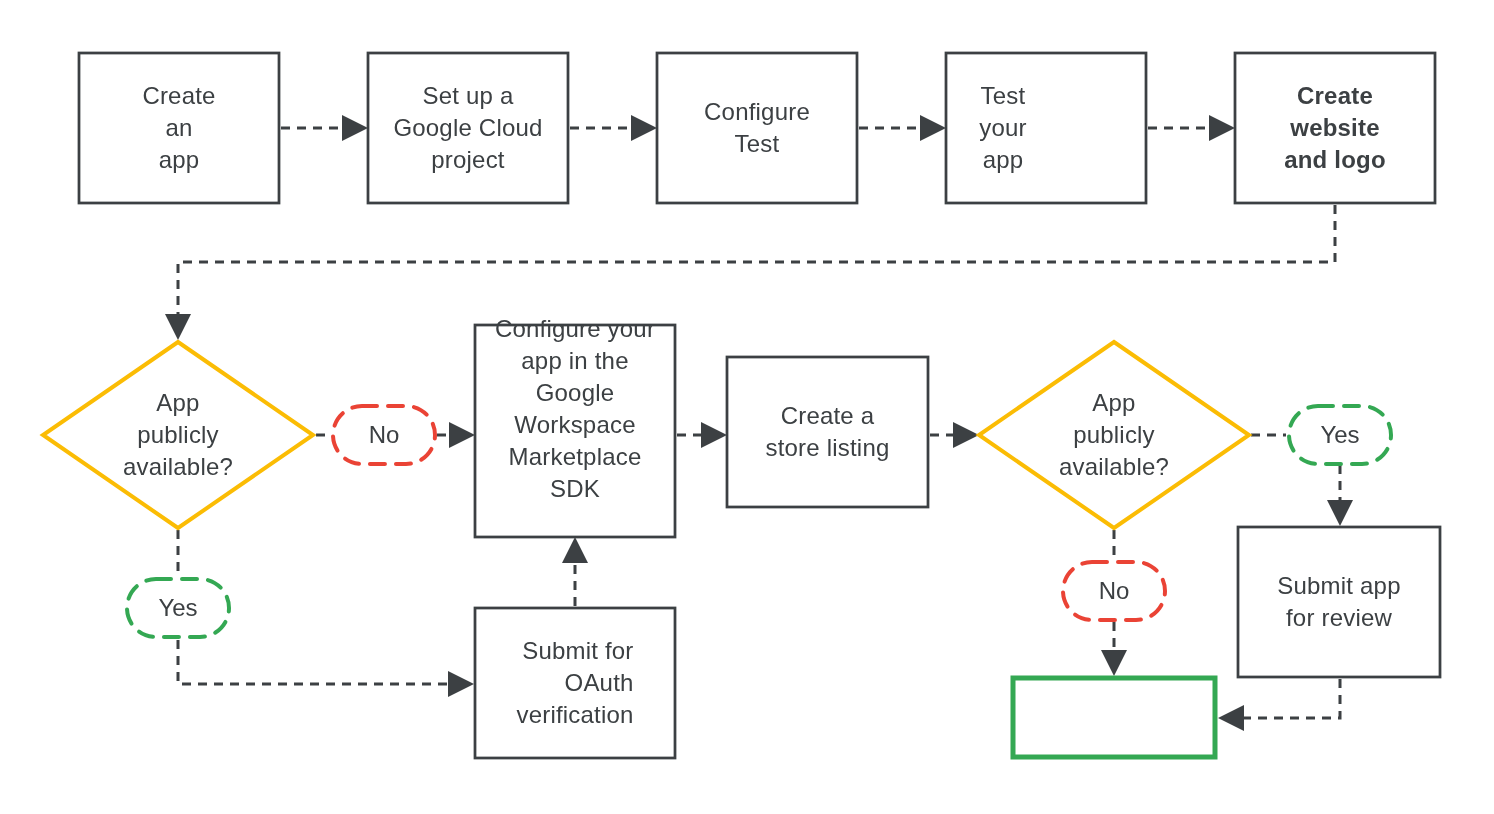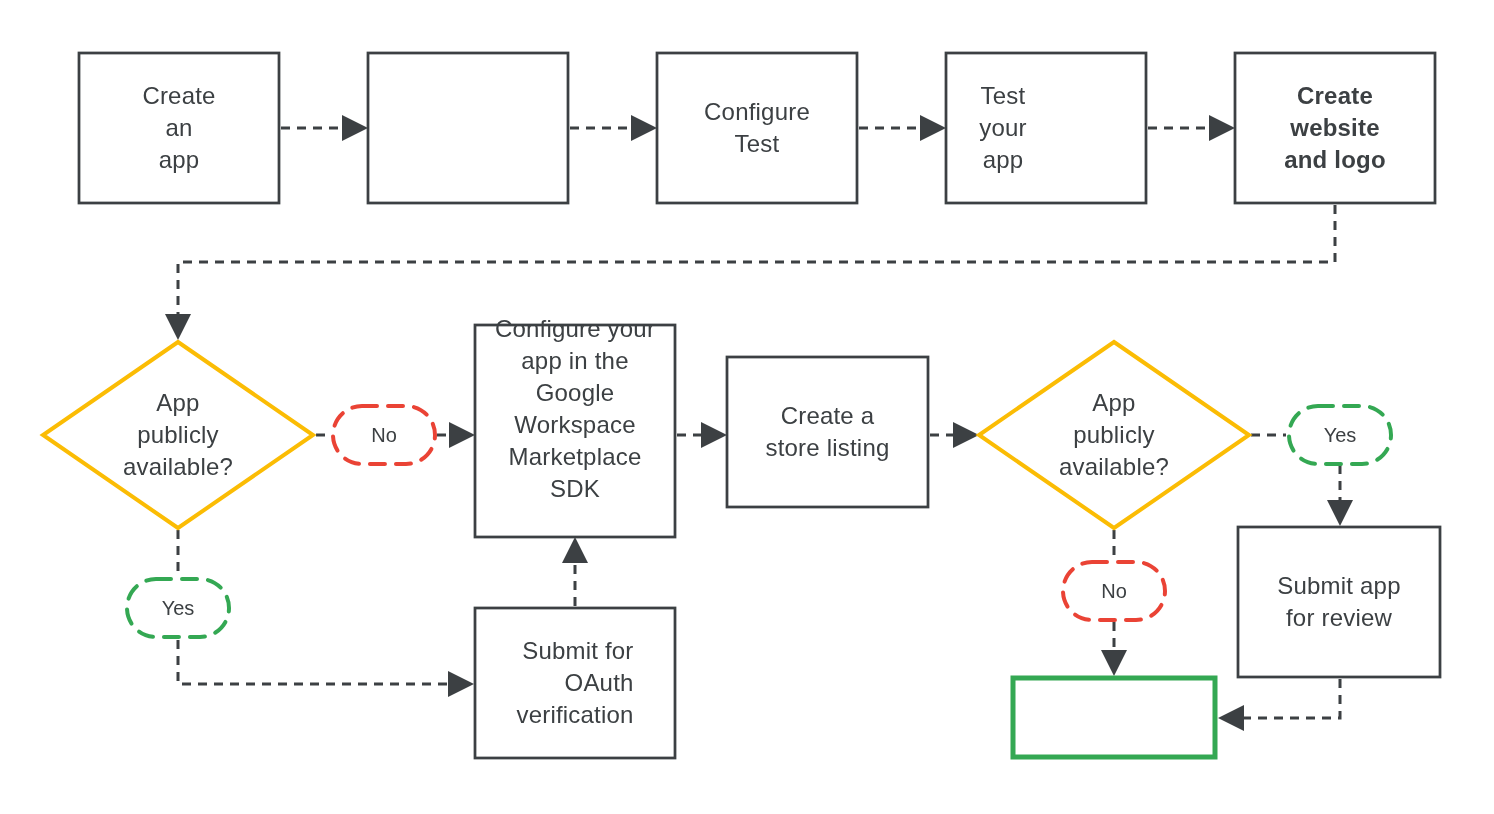--- a/index.html
+++ b/index.html
@@ -23,21 +23,21 @@
     font-size: 24px;
     line-height: 32px;
     letter-spacing: 0.2px;
   }
   .edge-label {
     position: absolute;
     display: flex;
     align-items: center;
     justify-content: center;
     color: #3C4043;
-    font-size: 20px;
+    font-size: 24px;
     line-height: 26px;
   }
   
   .box        { fill: #ffffff; stroke: #3C4043; stroke-width: 2.75; }
   .box-green  { fill: #ffffff; stroke: #34A853; stroke-width: 5; }
   .diamond    { fill: #ffffff; stroke: #FBBC04; stroke-width: 4; stroke-linejoin: miter; }
   .oval-red   { fill: none; stroke: #EA4335; stroke-width: 4; stroke-dasharray: 15 11; stroke-linecap: round; }
   .oval-green { fill: none; stroke: #34A853; stroke-width: 4; stroke-dasharray: 15 11; stroke-linecap: round; }
   .edge       { fill: none; stroke: #3C4043; stroke-width: 3; stroke-dasharray: 9 7; }
   .arrowhead  { fill: #3C4043; stroke: none; }
@@ -105,20 +105,23 @@
 
     <rect class="oval-red" x="333" y="406" width="102" height="58" rx="29"></rect>
     <rect class="oval-green" x="127" y="579" width="102" height="58" rx="29"></rect>
     <rect class="oval-green" x="1289" y="406" width="102" height="58" rx="29"></rect>
     <rect class="oval-red" x="1063" y="562" width="102" height="58" rx="29"></rect>
   </svg>
 
   <div class="node-label" style="left:79px;   top:53px;  width:200px; height:150px;">Create
 an
 app</div>
+  <div class="node-label" style="left:368px;  top:53px;  width:200px; height:150px;">Set up a
+Google Cloud
+project</div>
   <div class="node-label" style="left:657px;  top:53px;  width:200px; height:150px;">Configure
 Test</div>
   <div class="node-label" style="left:903px;  top:53px;  width:200px; height:150px;">Test
 your
 app</div>
   <div class="node-label" style="left:1235px; top:53px;  width:200px; height:150px;font-weight:bold;">Create
 website
 and logo</div>
   <div class="node-label" style="left:58px;   top:357px; width:240px; height:156px;">App
 publicly

